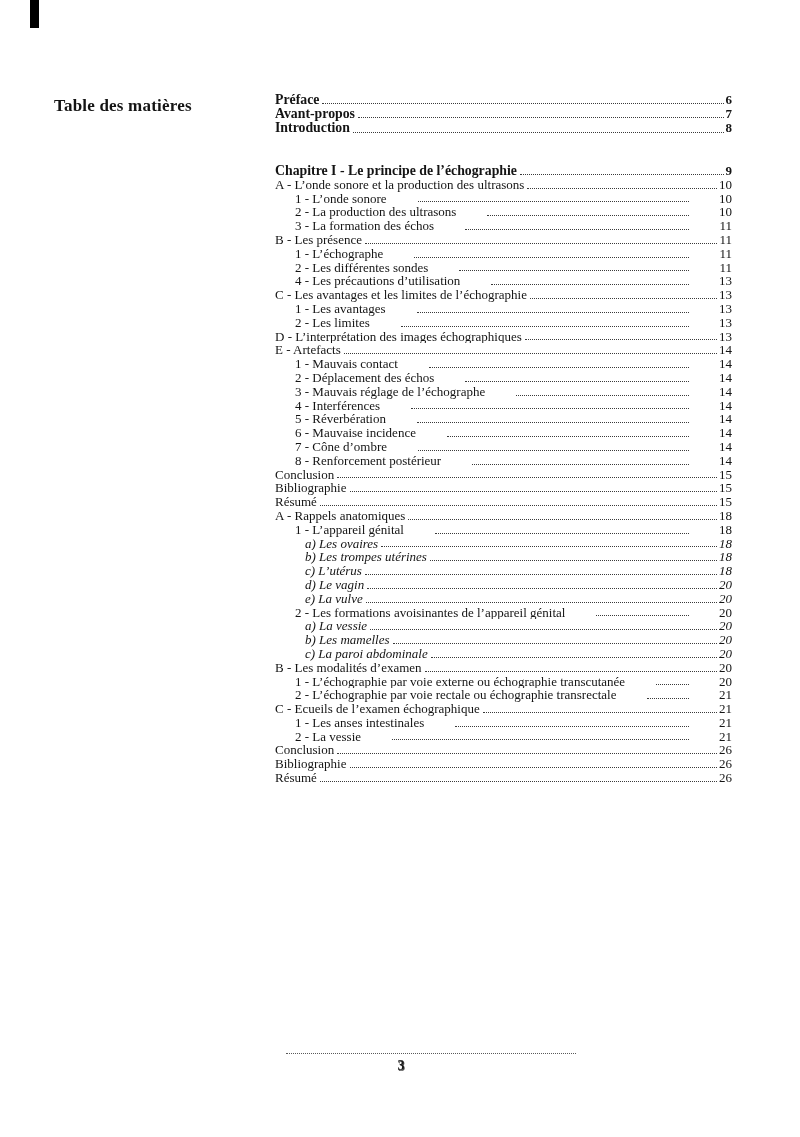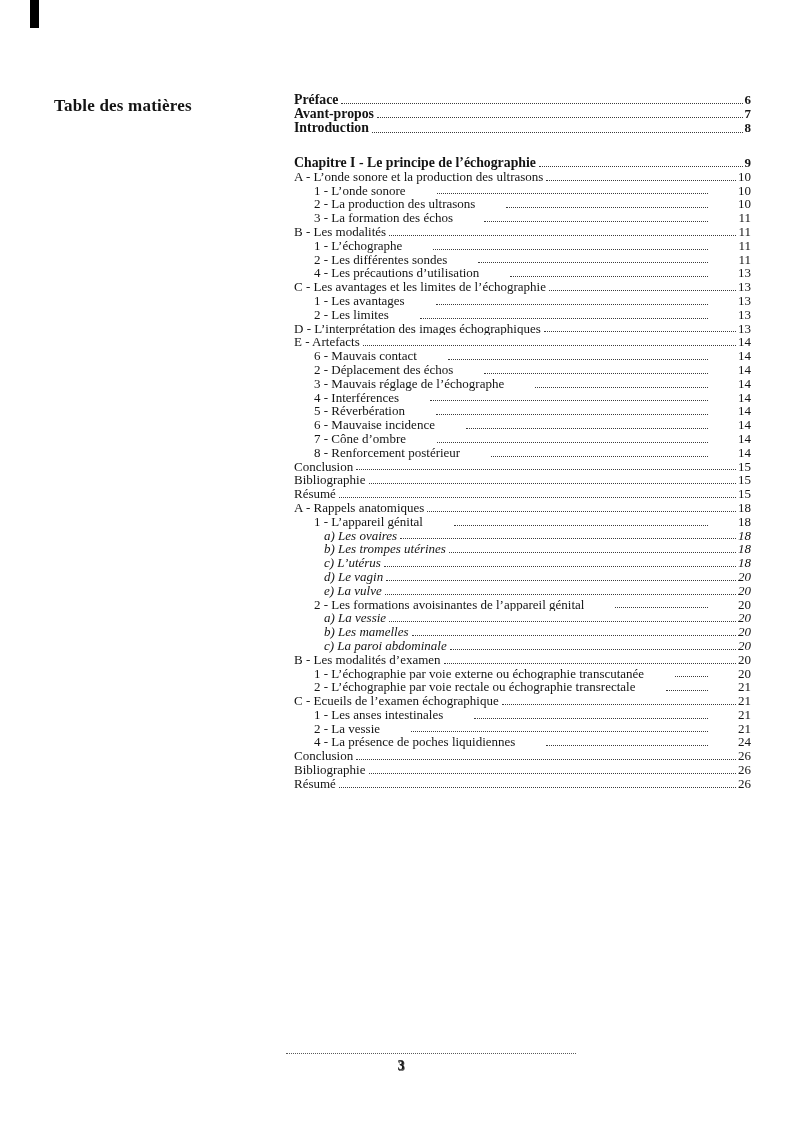--- a/index.html
+++ b/index.html
@@ -26,21 +26,21 @@
     position: absolute;
     left: 54px;
     top: 96px;
     font-size: 17px;
     font-weight: 700;
     letter-spacing: 0.2px;
     white-space: nowrap;
   }
   .toc {
     position: absolute;
-    left: 294px;
+    left: 275px;
     top: 93px;
     width: 457px;
     text-align: center;
   }
   .row {
     display: flex;
     align-items: baseline;
     font-size: 13px;
     line-height: 13.8px;
     white-space: nowrap;
@@ -54,21 +54,21 @@
     align-self: flex-end;
     margin: 0 2px 3px 3px;
   }
   .row .page-num { flex: 0 0 auto; font-size: 13px; }
   .lvl-0 { font-weight: 700; font-size: 13.8px; line-height: 14.2px; }
   .lvl-1 { font-weight: 400; }
   .lvl-2 { padding-left: 20px; gap: 28px; }
   .lvl-3 { padding-left: 30px; font-style: italic; }
   .gap-none { margin-top: 0; }
   .gap-md { margin-top: 0; }
-  .gap-lg { margin-top: 20px; }
+  .gap-lg { margin-top: 28px; }
   .footer-rule {
     position: absolute;
     left: 286px;
     top: 1053px;
     width: 290px;
     height: 0;
     border-bottom: 1.5px dotted #5a5a5a;
   }
   .page-number {
     position: absolute;
@@ -126,21 +126,21 @@
     <span class="entry-label">2 - La production des ultrasons</span>
     <span class="leader"></span>
     <span class="page-num">10</span>
   </div>
       <div class="row lvl-2 gap-none">
     <span class="entry-label">3 - La formation des échos</span>
     <span class="leader"></span>
     <span class="page-num">11</span>
   </div>
       <div class="row lvl-1 gap-md">
-    <span class="entry-label">B - Les modalités</span>
+    <span class="entry-label">B - Les présence</span>
     <span class="leader"></span>
     <span class="page-num">11</span>
   </div>
       <div class="row lvl-2 gap-none">
     <span class="entry-label">1 - L’échographe</span>
     <span class="leader"></span>
     <span class="page-num">11</span>
   </div>
       <div class="row lvl-2 gap-none">
     <span class="entry-label">2 - Les différentes sondes</span>
@@ -171,21 +171,21 @@
     <span class="entry-label">D - L’interprétation des images échographiques</span>
     <span class="leader"></span>
     <span class="page-num">13</span>
   </div>
       <div class="row lvl-1 gap-md">
     <span class="entry-label">E - Artefacts</span>
     <span class="leader"></span>
     <span class="page-num">14</span>
   </div>
       <div class="row lvl-2 gap-none">
-    <span class="entry-label">6 - Mauvais contact</span>
+    <span class="entry-label">1 - Mauvais contact</span>
     <span class="leader"></span>
     <span class="page-num">14</span>
   </div>
       <div class="row lvl-2 gap-none">
     <span class="entry-label">2 - Déplacement des échos</span>
     <span class="leader"></span>
     <span class="page-num">14</span>
   </div>
       <div class="row lvl-2 gap-none">
     <span class="entry-label">3 - Mauvais réglage de l’échographe</span>
@@ -310,25 +310,20 @@
       <div class="row lvl-2 gap-none">
     <span class="entry-label">1 - Les anses intestinales</span>
     <span class="leader"></span>
     <span class="page-num">21</span>
   </div>
       <div class="row lvl-2 gap-none">
     <span class="entry-label">2 - La vessie</span>
     <span class="leader"></span>
     <span class="page-num">21</span>
   </div>
-      <div class="row lvl-2 gap-none">
-    <span class="entry-label">4 - La présence de poches liquidiennes</span>
-    <span class="leader"></span>
-    <span class="page-num">24</span>
-  </div>
       <div class="row lvl-1 gap-md">
     <span class="entry-label">Conclusion</span>
     <span class="leader"></span>
     <span class="page-num">26</span>
   </div>
       <div class="row lvl-1 gap-md">
     <span class="entry-label">Bibliographie</span>
     <span class="leader"></span>
     <span class="page-num">26</span>
   </div>

